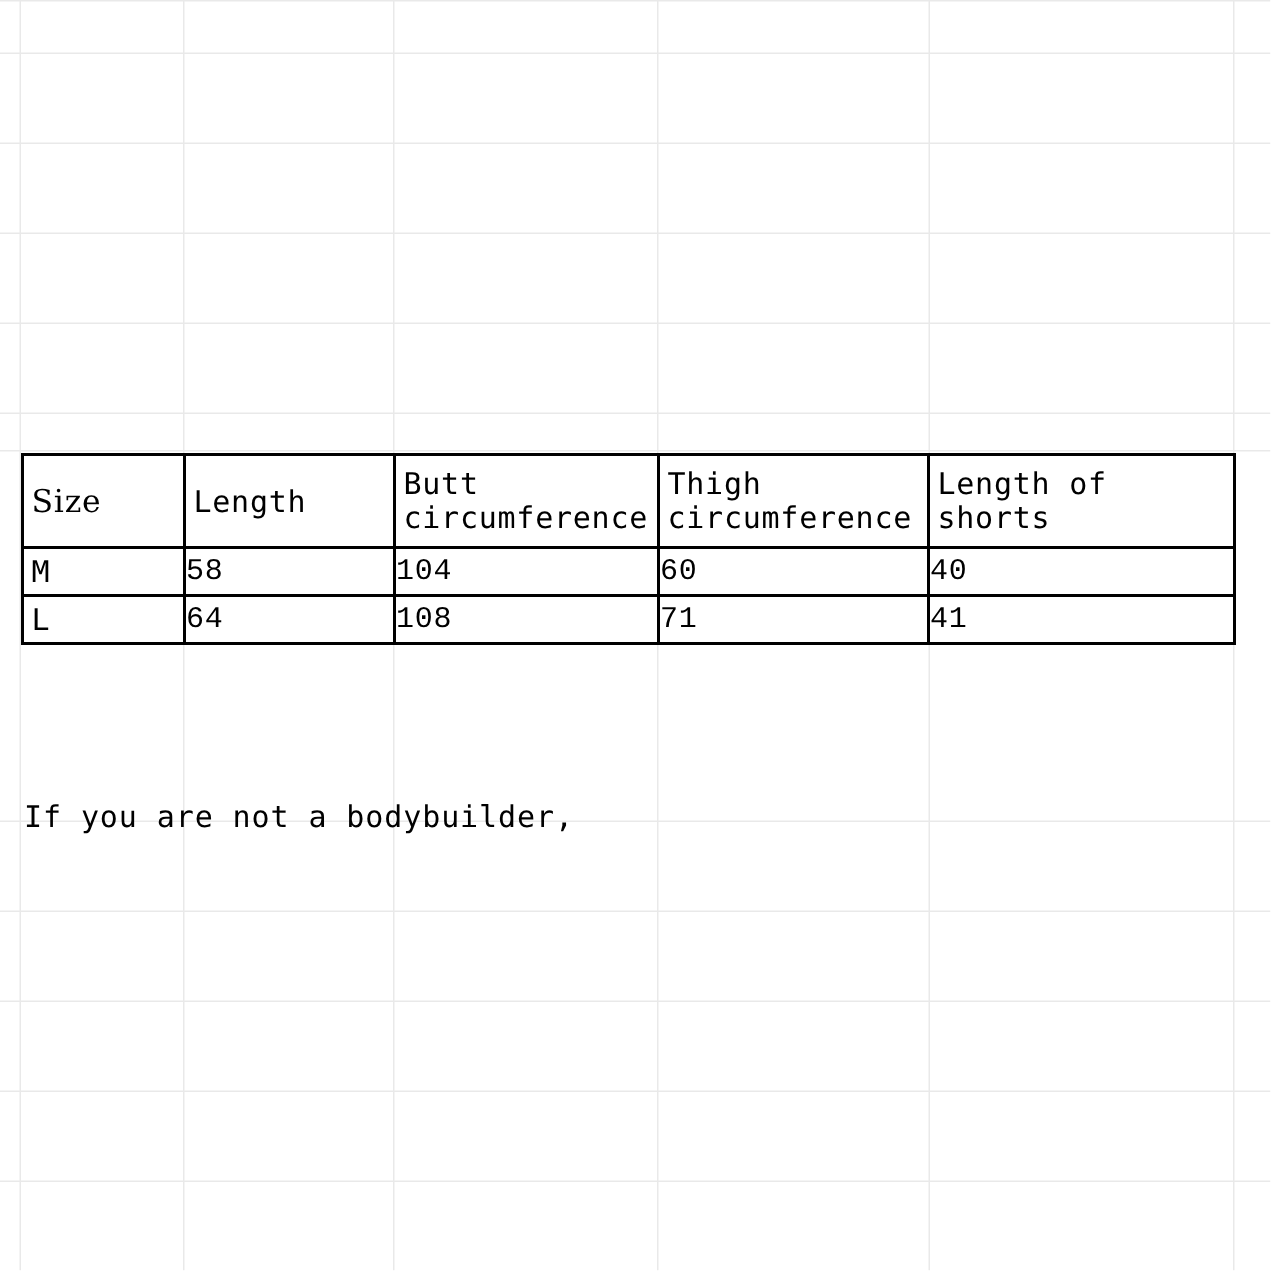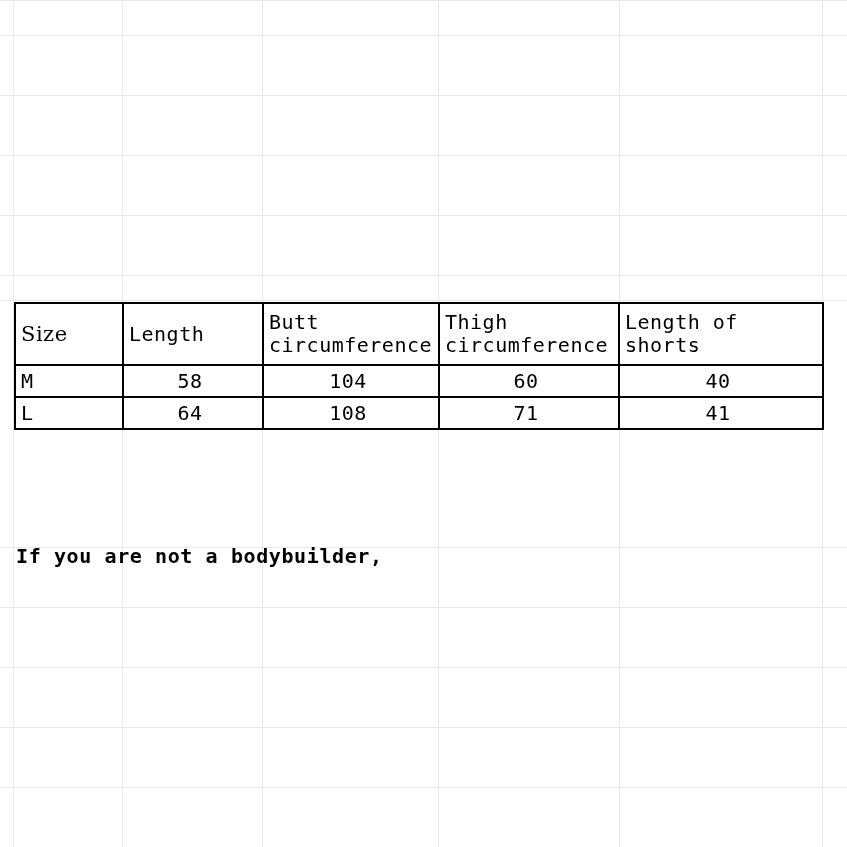--- a/index.html
+++ b/index.html
@@ -87,34 +87,34 @@
     height: 30px;
     font-size: 20px;
     line-height: 29px;
     letter-spacing: 0.5px;
   }
   tbody td.label {
     text-align: left;
     padding-left: 5px;
   }
   tbody td.num {
-    text-align: center;
+    text-align: left;
     padding-right: 6px;
+    font-family: Liberation Mono, monospace;
   }
 
   .note {
     position: absolute;
     left: 16px;
-    top: 484px;
+    top: 472px;
     font-size: 20px;
     line-height: 29px;
     letter-spacing: 0.6px;
     color: #000000;
     white-space: pre;
-    font-weight: bold;
   }
 </style>
 </head>
 <body>
 
 <div class="grid-layer">
   <div class="gl-h" style="top:0px"></div>
   <div class="gl-h" style="top:35px"></div>
   <div class="gl-h" style="top:95px"></div>
   <div class="gl-h" style="top:155px"></div>

